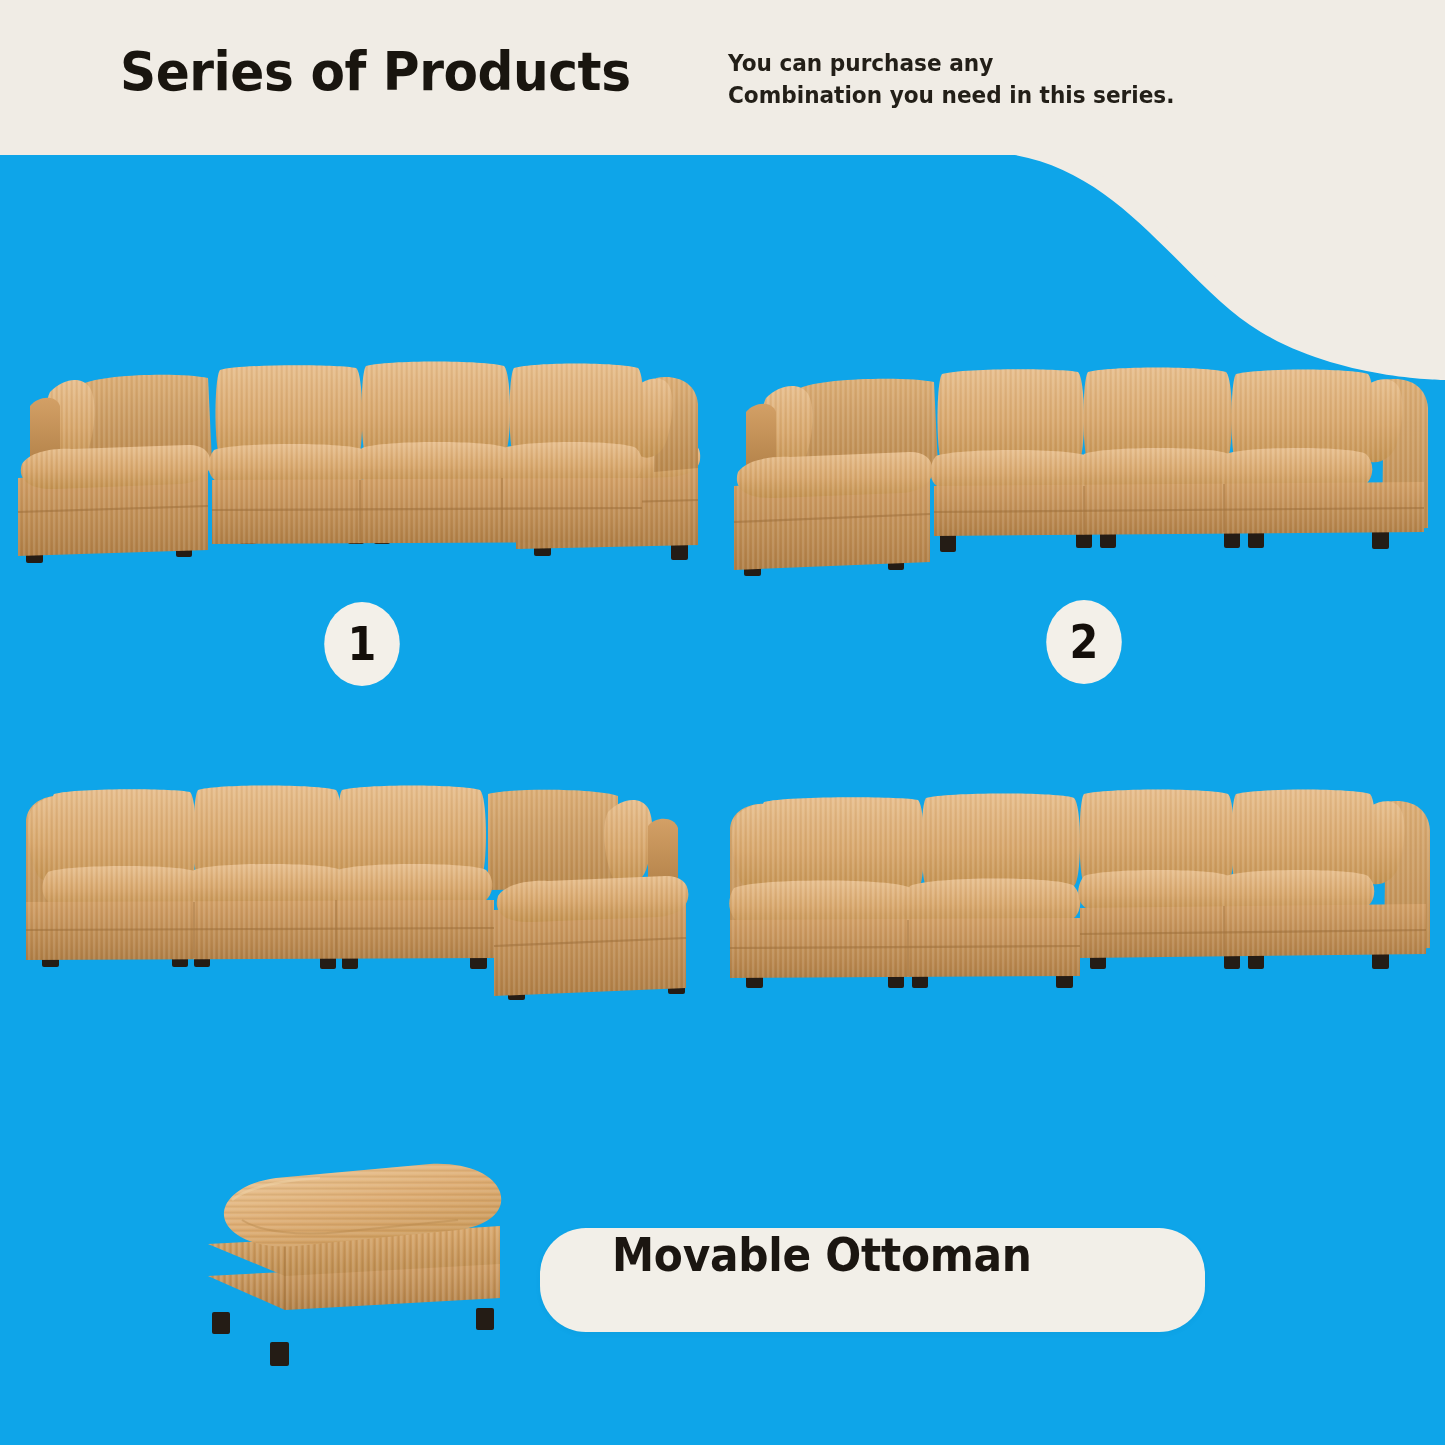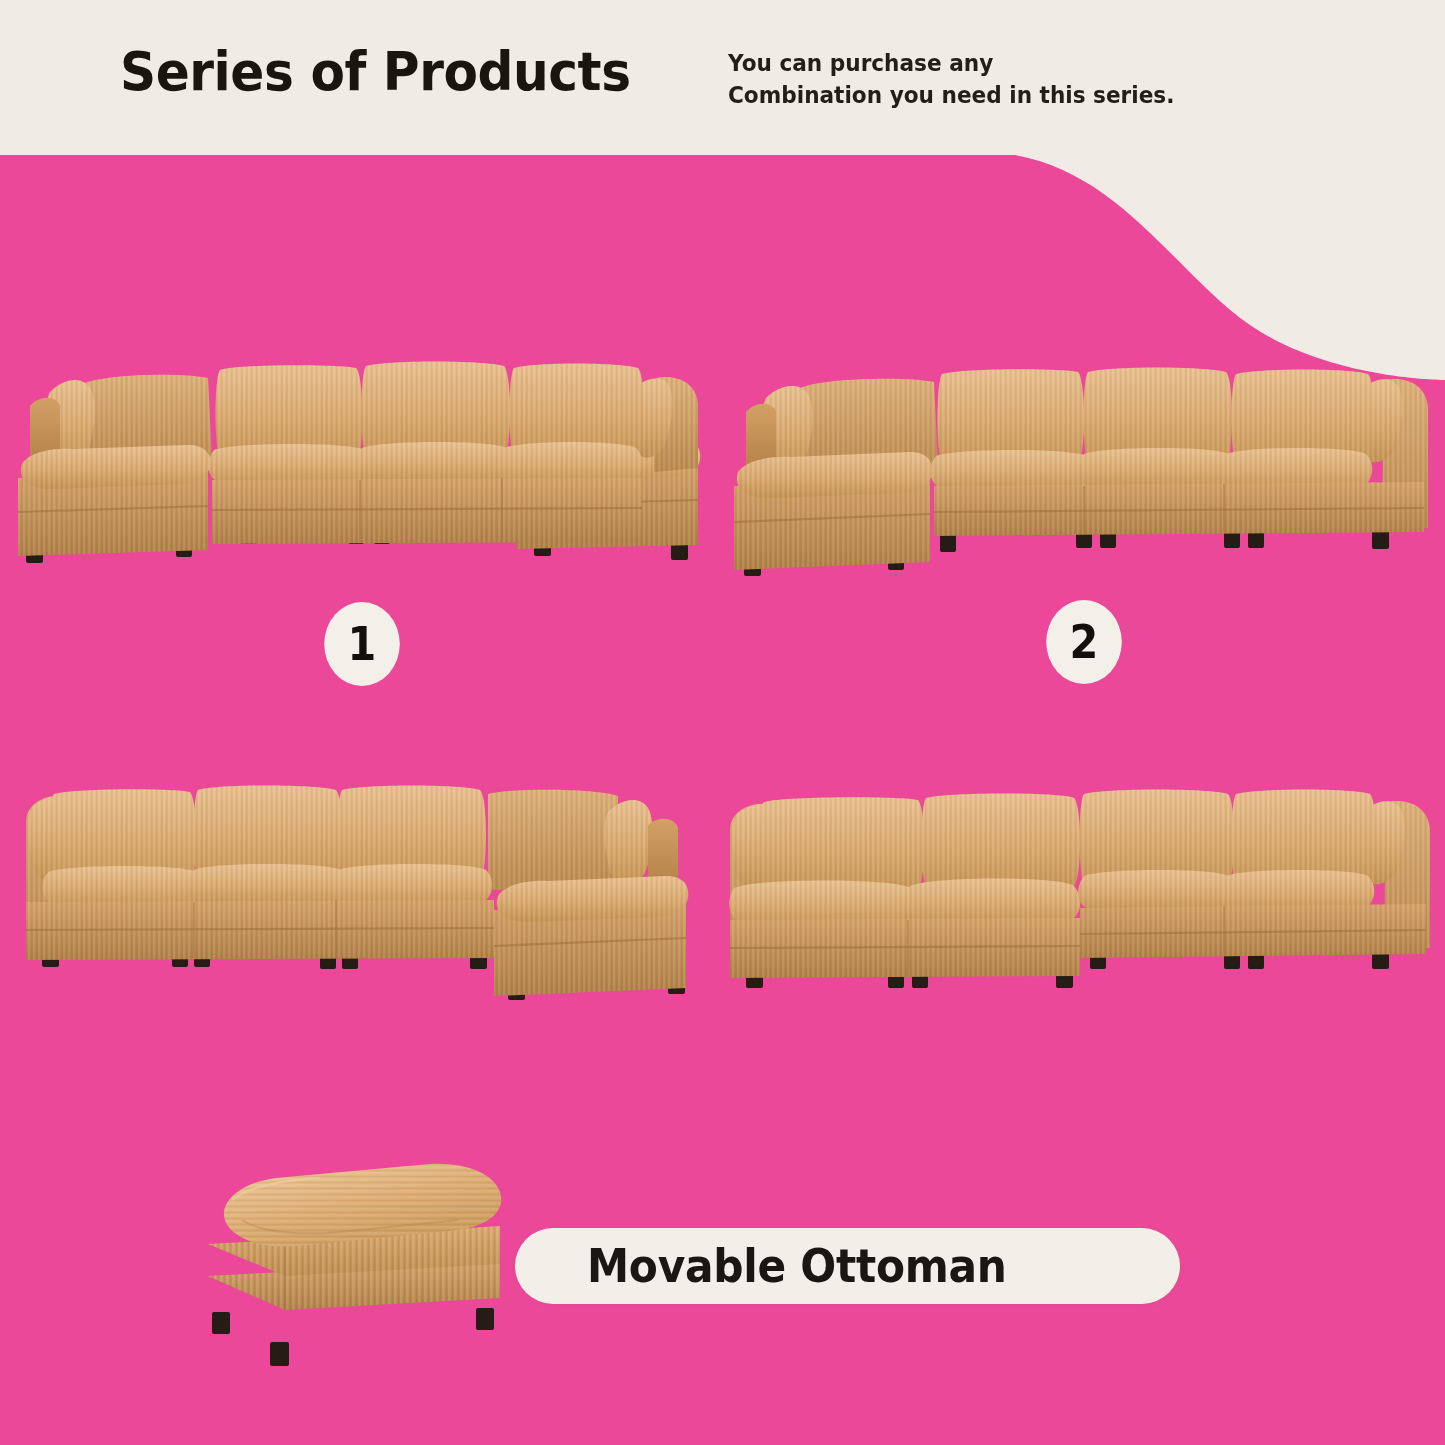--- a/index.html
+++ b/index.html
@@ -10,21 +10,21 @@
   }
   body {
     font-family: "Liberation Sans", "DejaVu Sans", sans-serif;
     -webkit-font-smoothing: antialiased;
   }
 
   .page {
     position: relative;
     width: 1445px;
     height: 1445px;
-    background: #ec4899;
+    background: #0ea5e9;
     overflow: hidden;
   }
 
   
   .header-banner {
     position: absolute;
     left: -40px;
     top: -60px;
     width: 1530px;
     height: 215px;
@@ -99,29 +99,28 @@
     align-items: center;
     justify-content: center;
     font-family: "DejaVu Sans", "Liberation Sans", sans-serif;
     font-size: 46px;
     font-weight: 700;
     color: #140f0a;
     transform: scaleX(0.9);
   }
   .ottoman-pill {
     position: absolute;
-    left: 515px;
+    left: 540px;
     top: 1228px;
     width: 665px;
-    height: 76px;
+    height: 104px;
     background: #f2efe8;
     border-radius: 46px;
     z-index: 3;
     display: flex;
-    align-items: center;
     box-shadow: 0 2px 6px rgba(0,0,0,0.035);
   }
   .ottoman-pill-label {
     margin-left: 72px;
     font-family: "DejaVu Sans", "Liberation Sans", sans-serif;
     font-size: 46px;
     font-weight: 700;
     color: #1b1611;
     letter-spacing: -0.3px;
     transform: scaleX(0.92);

